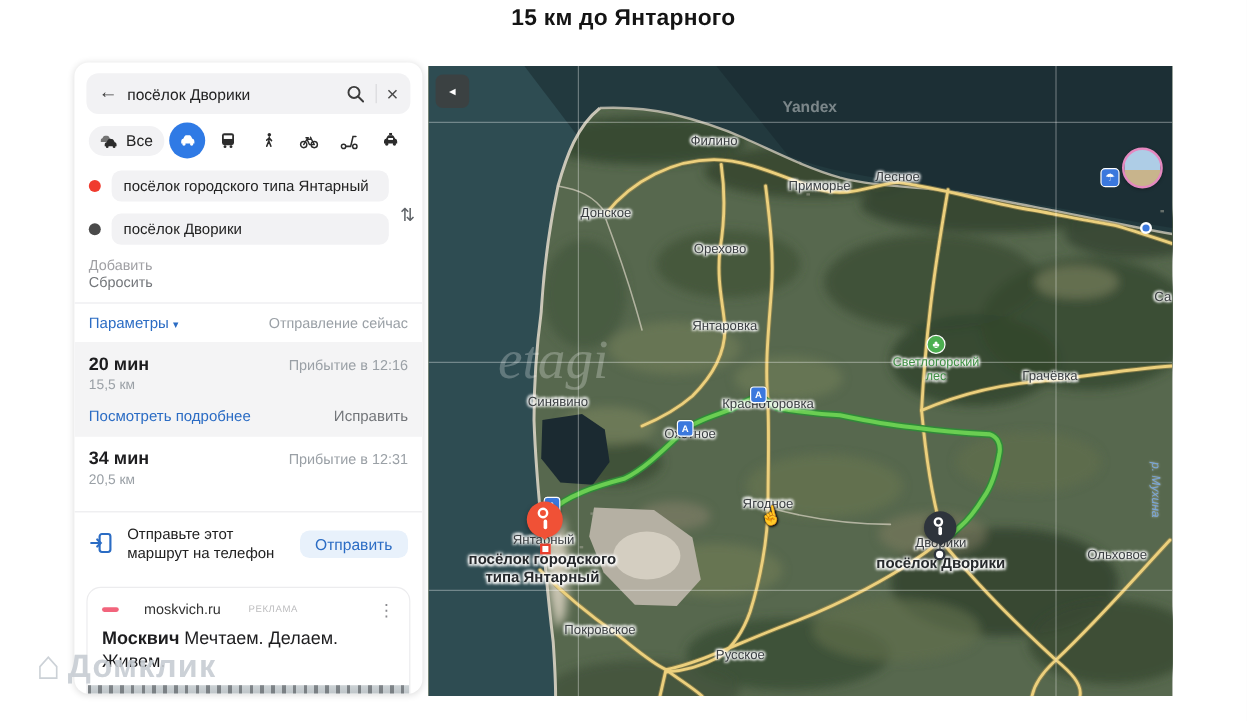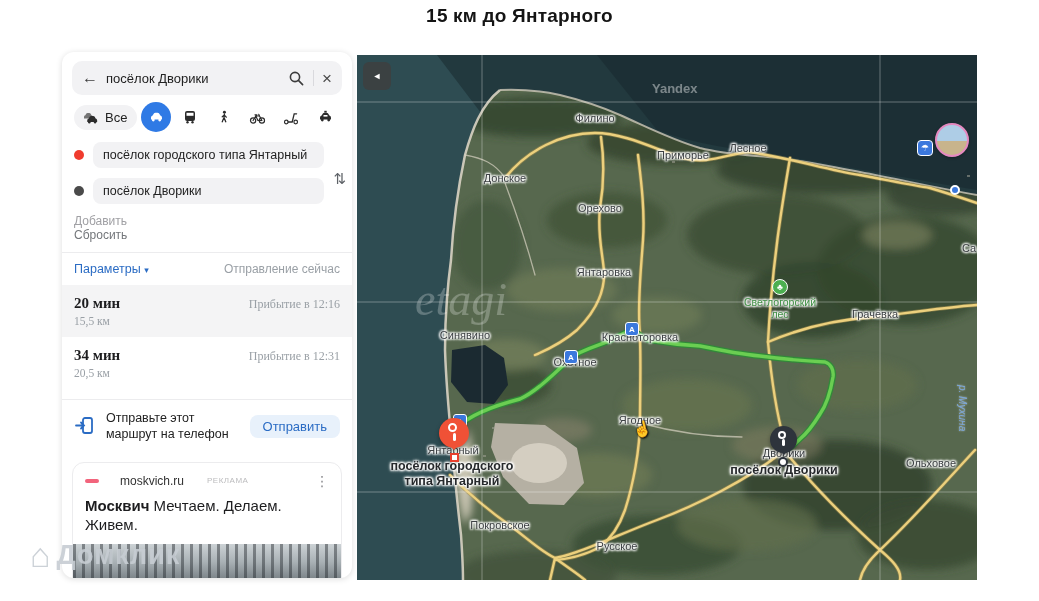--- a/index.html
+++ b/index.html
@@ -41,21 +41,21 @@
   .addreset .add { color:#a0a0a4; cursor:pointer; }
   .addreset .reset { color:#73767a; cursor:pointer; }
 
   .hr { border-top:1px solid #ececee; margin-top:10px; }
 
   .paramsrow { margin:9px 12px; display:flex; justify-content:space-between; align-items:center; }
   .params { color:#2b6cc4; font-size:12.5px; cursor:pointer; }
   .params .caret { font-size:9px; }
   .depart { color:#9aa0a6; font-size:12px; }
 
-  .route { padding:10px 12px; cursor:pointer;font-family:Liberation Serif, serif; }
+  .route { padding:10px 12px; cursor:pointer; }
   .route.sel { background:#f4f4f5; }
   .route .r1 { display:flex; justify-content:space-between; align-items:baseline; }
   .route .dur { font-size:15px; font-weight:bold; color:#1d1d1f; }
   .route .arr { font-size:12px; color:#9aa0a6; }
   .route .dist { font-size:11.5px; color:#9aa0a6; margin-top:3px; }
   .route .links { display:flex; justify-content:space-between; margin-top:13px; font-size:12.5px; }
   .route .det { color:#2b6cc4; cursor:pointer; }
   .route .fix { color:#73767a; cursor:pointer; }
 
   .phonerow { padding:10px 12px; display:flex; align-items:center; gap:10px; }
@@ -256,20 +256,24 @@
       <span class="params"><span>Параметры</span> <span class="caret">▾</span></span>
       <span class="depart">Отправление сейчас</span>
     </div>
 
     <div class="route sel">
       <div class="r1">
         <span class="dur">20 мин</span>
         <span class="arr">Прибытие в 12:16</span>
       </div>
       <div class="dist">15,5 км</div>
+      <div class="links">
+        <span class="det">Посмотреть подробнее</span>
+        <span class="fix">Исправить</span>
+      </div>
     </div>
 
     <div class="route">
       <div class="r1">
         <span class="dur">34 мин</span>
         <span class="arr">Прибытие в 12:31</span>
       </div>
       <div class="dist">20,5 км</div>
     </div>
 

